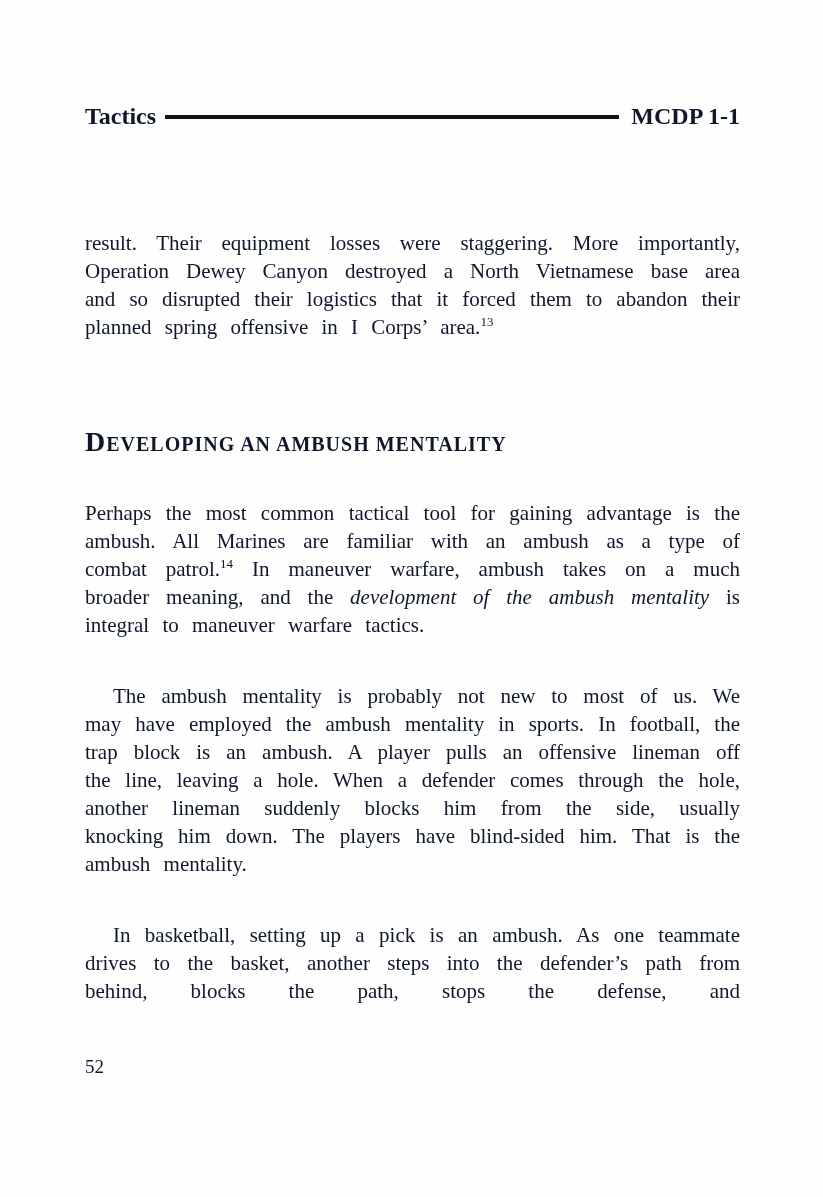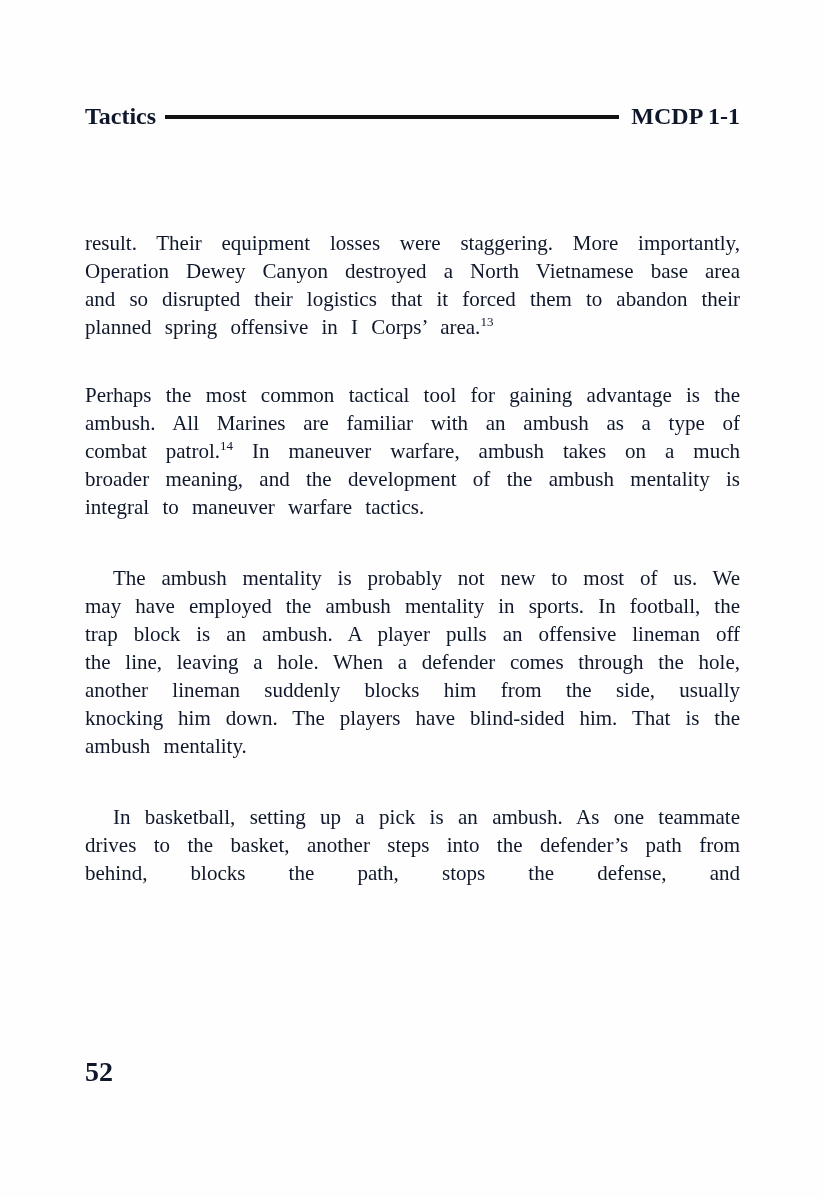--- a/index.html
+++ b/index.html
@@ -43,21 +43,21 @@
     line-height: 28px;
     text-align: justify;
     word-spacing: 8px;
   }
   .para sup {
     font-size: 13px;
     line-height: 0;
     vertical-align: super;
     word-spacing: 0;
   }
-  .para .italic { }
+  .para .italic { font-style: italic; }
   .para-first { margin-top: 100px; }
   .para-after-heading { margin-top: 40px; }
   .para-spaced { margin-top: 43px; }
   .indent { text-indent: 28px; }
   .justify-last { text-align-last: justify; }
   
   .section-heading {
     margin: 86px 0 0 0;
     font-weight: 700;
     line-height: 30px;
@@ -69,37 +69,38 @@
   }
   .heading-rest {
     font-size: 20px;
     letter-spacing: 1px;
   }
   
   .page-footer {
     position: absolute;
     left: 85px;
     top: 1056px;
-    font-size: 28px;
-    font-weight: 700;
+    font-size: 19px;
+    font-weight: 400;
   }
 </style>
 </head>
 <body>
 
 <div class="page">
 
   <div class="running-header">
     <span class="head-text">Tactics</span>
     <span class="head-rule"></span>
     <span class="head-text">MCDP 1-1</span>
   </div>
 
   <p class="para para-first"><span>result. Their equipment losses were staggering. More importantly, Operation Dewey Canyon destroyed a North Vietnamese base area and so disrupted their logistics that it forced them to abandon their planned spring offensive in I Corps’ area.</span><sup>13</sup></p>
 
+  <h2 class="section-heading"><span class="heading-initial">D</span><span class="heading-rest">EVELOPING AN AMBUSH MENTALITY</span></h2>
 
   <p class="para para-after-heading"><span>Perhaps the most common tactical tool for gaining advantage is the ambush. All Marines are familiar with an ambush as a type of combat patrol.</span><sup>14</sup><span> In maneuver warfare, ambush takes on a much broader meaning, and the </span><span class="italic">development of the ambush mentality</span><span> is integral to maneuver warfare tactics.</span></p>
 
   <p class="para para-spaced indent"><span>The ambush mentality is probably not new to most of us. We may have employed the ambush mentality in sports. In football, the trap block is an ambush. A player pulls an offensive lineman off the line, leaving a hole. When a defender comes through the hole, another lineman suddenly blocks him from the side, usually knocking him down. The players have blind-sided him. That is the ambush mentality.</span></p>
 
   <p class="para para-spaced indent justify-last"><span>In basketball, setting up a pick is an ambush. As one teammate drives to the basket, another steps into the defender’s path from behind, blocks the path, stops the defense, and</span></p>
 
   <div class="page-footer">
     <span>52</span>
   </div>

